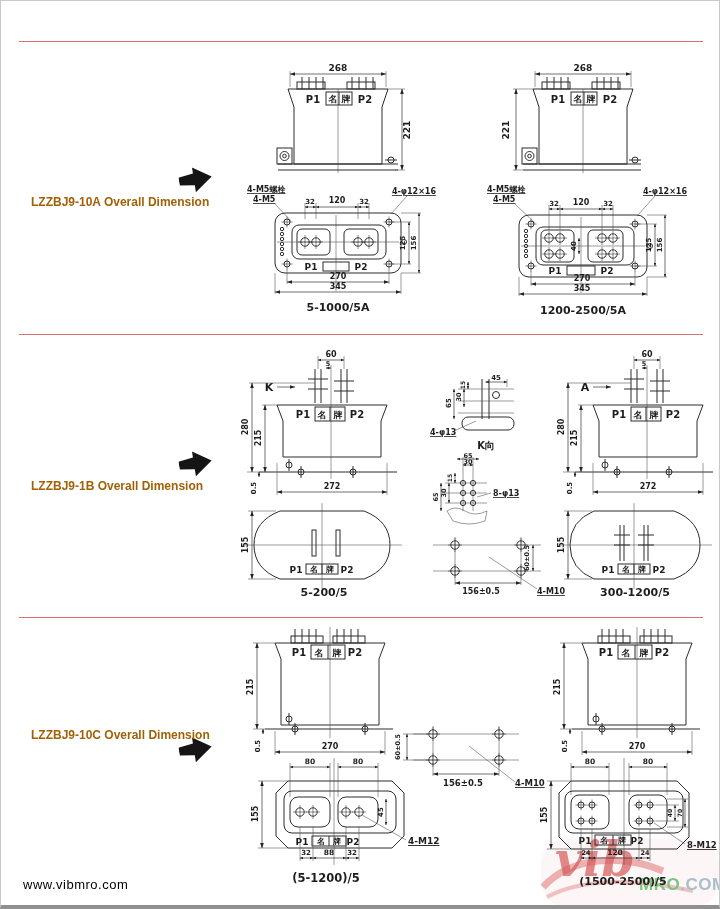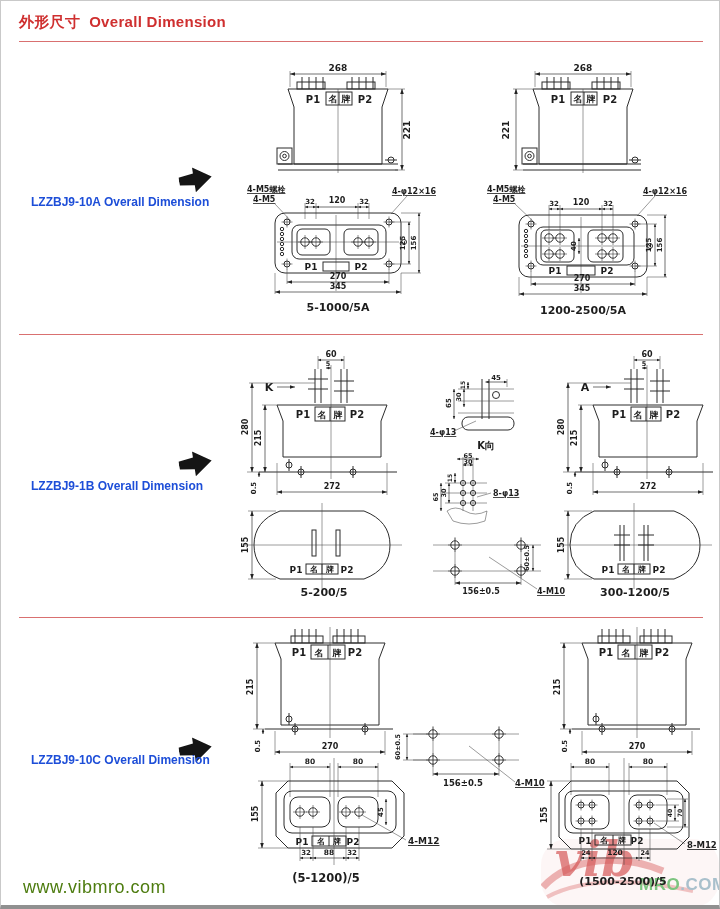--- a/index.html
+++ b/index.html
@@ -1,31 +1,31 @@
 <!DOCTYPE html>
 <html><head>
 <meta charset="utf-8">
 <style>
 *{margin:0;padding:0;box-sizing:border-box}
 html,body{background:#ececec}
 body{font-family:"Liberation Sans","DejaVu Sans",sans-serif}
 #page{position:relative;width:720px;height:909px;background:#fff;border:1px solid #c9c9c9;border-bottom:4px solid #909090;overflow:hidden}
 .title{position:absolute;left:18px;top:12px;font-size:15px;font-weight:bold;color:#cf2f2f;letter-spacing:.3px}
 .redline{position:absolute;left:18px;width:684px;height:1px;background:#d97070}
-.sec-label{position:absolute;font-size:12px;font-weight:bold;color:#1d4ed8;white-space:nowrap}
+.sec-label{position:absolute;font-size:12px;font-weight:bold;color:#a16207;white-space:nowrap}
 .draw{position:absolute}
 .arrowglyph{position:absolute;transform:rotate(-9deg)}
 svg text{font-family:"DejaVu Sans",sans-serif;font-weight:bold;fill:#1d1d1d;text-anchor:middle}
 svg text.st{text-anchor:start}
 svg text.en{text-anchor:end}
 .ln{stroke:#2c2c2c;stroke-width:1;fill:none}
 .tn{stroke:#4a4a4a;stroke-width:.55;fill:none}
 .dm{stroke:#333;stroke-width:.7;fill:none}
 .u{text-decoration:underline}
-.wm-url{position:absolute;left:22px;top:876px;font-size:18px;color:#4d7c0f;letter-spacing:.5px}
+.wm-url{position:absolute;left:22px;top:876px;font-size:13px;color:#000000;letter-spacing:.5px}
 .wm{position:absolute;left:540px;top:838px;width:178px;height:68px;background:rgba(238,170,170,.10);border-radius:26px}
 .wm-script{position:absolute;left:14px;top:-8px;font-family:"DejaVu Serif",serif;font-style:italic;font-weight:bold;font-size:48px;color:rgba(214,92,92,.72)}
 .wm-brand{position:absolute;left:98px;top:36px;font-size:17px;font-weight:bold;color:#7cc47f;letter-spacing:.5px}
 .wm-brand .sfx{color:#a9c0cc}
 </style>
 </head>
 <body>
 
 <svg width="0" height="0" style="position:absolute" aria-hidden="true">
 <defs>
@@ -47,24 +47,20 @@
       </g>
 <g id="blt">
         <circle r="3" stroke="#2c2c2c" fill="none"></circle>
         <line x1="0" x2="0" y1="-6" y2="6" stroke="#2c2c2c" stroke-width="1"></line>
       </g>
 </defs>
 </svg>
 
 <div id="page">
 
-  <div class="title">
-    <span>外形尺寸</span>&nbsp;
-    <span>Overall Dimension</span>
-  </div>
   <div class="redline" style="top:40px"></div>
 
   <svg class="arrowglyph" style="left:178px;top:166px" width="34" height="26">
     <polygon points="0,8 15,6 15,0 33,12 15,25 15,18 0,16" fill="#151515"></polygon>
   </svg>
   <div class="sec-label" style="left:30px;top:194px">LZZBJ9-10A Overall Dimension</div>
 
   <svg class="draw" style="left:232px;top:60px" width="250" height="128">
     <g>
       <line class="tn" x1="57" y1="26" x2="57" y2="10"></line>
@@ -558,21 +554,21 @@
       <text x="103" y="74" font-size="9">P2</text>
     </g>
     <text x="79" y="97" font-size="11">300-1200/5</text>
   </svg>
 
   <div class="redline" style="top:616px"></div>
 
   <svg class="arrowglyph" style="left:178px;top:736px" width="34" height="26">
     <polygon points="0,8 15,6 15,0 33,12 15,25 15,18 0,16" fill="#151515"></polygon>
   </svg>
-  <div class="sec-label" style="left:30px;top:752px">LZZBJ9-10C Overall Dimension</div>
+  <div class="sec-label" style="left:30px;top:727px">LZZBJ9-10C Overall Dimension</div>
 
   <svg class="draw" style="left:232px;top:622px" width="225" height="142">
     <g class="ln">
       <rect x="58" y="13" width="32" height="7"></rect>
         <rect x="100" y="13" width="32" height="7"></rect>
       <line x1="62" y1="6" x2="62" y2="20"></line>
         <line x1="69" y1="6" x2="69" y2="20"></line>
         <line x1="76" y1="6" x2="76" y2="20"></line>
         <line x1="83" y1="6" x2="83" y2="20"></line>
       <line x1="104" y1="6" x2="104" y2="20"></line>

